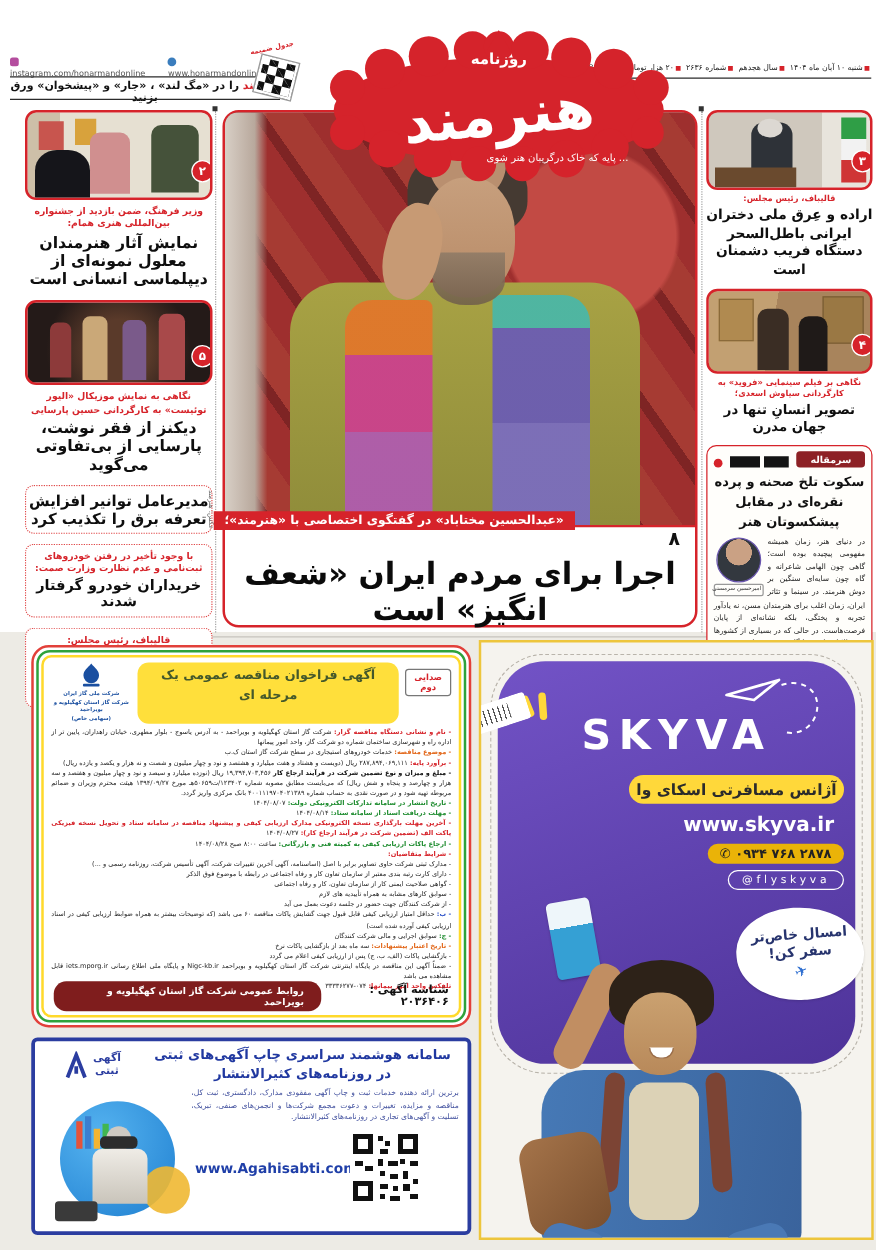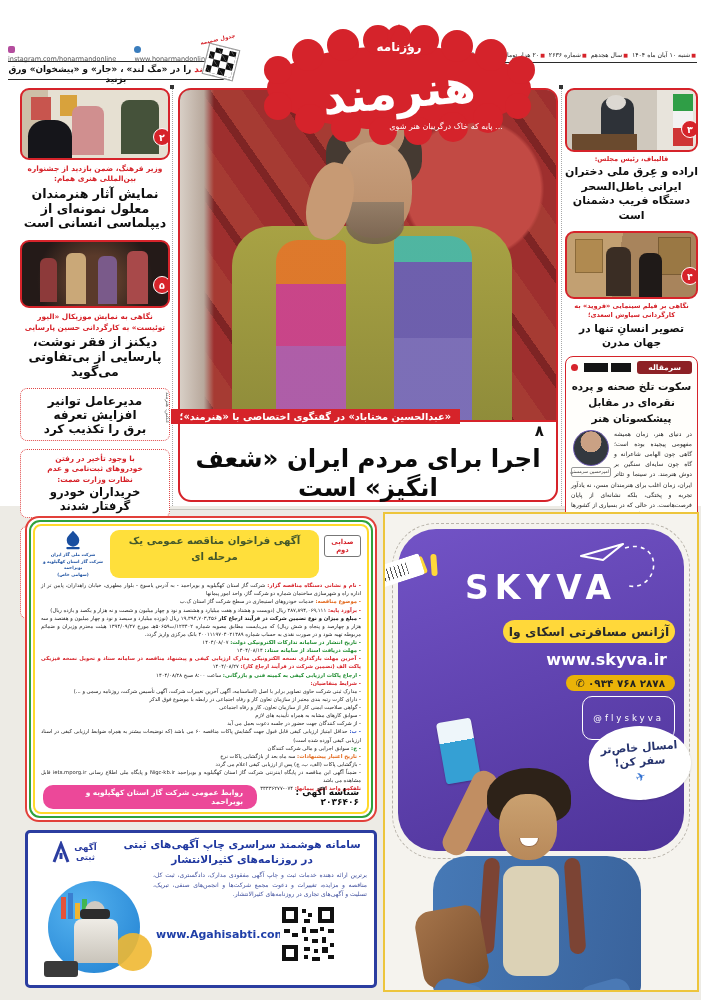--- a/index.html
+++ b/index.html
@@ -27,28 +27,28 @@
   
   .vdiv{top:88px;height:418px;border-left:1px dotted #a8a8a8;width:0;}
   .lcol{top:88px;left:20px;width:150px;}
   .rcol{top:88px;left:565px;width:133px;}
   .news-photo{position:relative;border:2px solid #d6232a;border-radius:9px;overflow:hidden;background:#888;}
   .badge{position:absolute;left:auto;right:-3px;bottom:12px;width:16px;height:16px;border-radius:50%;
          background:#d6232a;border:1.5px solid #fff;color:#fff;font-size:9.5px;font-weight:bold;
          display:flex;align-items:center;justify-content:center;z-index:3;}
   .kicker{color:#d6232a;font-size:7.4px;font-weight:bold;text-align:center;line-height:1.4;margin-top:4px;}
   .ltitle{color:#0e0e0e;font-size:12.6px;font-weight:900;text-align:center;line-height:1.18;margin-top:2px;}
-  .dotbox{border:1.6px dotted #e04747;border-radius:7px;text-align:center;padding:4px 20px;margin-top:8px;background:#fff;}
+  .dotbox{border:1.6px dotted #e04747;border-radius:7px;text-align:center;padding:4px 0;margin-top:8px;background:#fff;}
   .dotbox .ltitle{margin-top:1px;}
   .rtitle{color:#0e0e0e;font-size:11px;font-weight:900;text-align:center;line-height:1.33;margin-top:1px;}
   .rkicker{color:#d6232a;font-size:6.6px;font-weight:bold;text-align:center;line-height:1.35;margin-top:3px;}
   
   .editorial{position:relative;margin-top:7px;border:1.5px solid #d6232a;border-radius:8px;height:190px;
              padding:4px 5px;background:#fffefb;box-sizing:border-box;overflow:hidden;}
-  .ed-tabs{display:flex;align-items:center;gap:6px;}
+  .ed-tabs{display:flex;align-items:flex-end;gap:6px;}
   .ed-tab{background:#8d2125;color:#fff;font-size:7.6px;font-weight:bold;padding:2px 11px;border-radius:3px;}
   .ed-bar{flex:1;height:9px;background:#141414;
           background:repeating-linear-gradient(90deg,#141414 0 24px,#fffefb 24px 27px);}
   .ed-dot{width:7px;height:7px;border-radius:50%;background:#d6232a;}
   .ed-title{font-size:10.4px;font-weight:700;text-align:center;line-height:1.5;margin-top:5px;color:#111;}
   .ed-body{margin-top:3px;font-size:6px;line-height:1.68;text-align:justify;color:#222;}
   .ed-avatar{float:left;width:40px;margin:1px 3px 1px 0;text-align:center;}
   .ed-face{width:34px;height:34px;border-radius:50%;margin:0 auto;border:1.5px solid #6a56ad;
            background:radial-gradient(circle at 50% 32%,#caa184 0 36%,#33383f 37% 100%);}
   .ed-name{font-size:4.6px;border:0.5px solid #999;border-radius:2px;margin-top:1px;padding:0 1px;color:#333;white-space:nowrap;}
@@ -95,21 +95,21 @@
          color:#d6232a;font-size:6.8px;font-weight:bold;text-align:center;padding:2px 1px;background:#fff;}
   .t-title{flex:1;background:#ffdf3b;border-radius:9px;text-align:center;color:#44582b;
            font-size:10.2px;font-weight:900;line-height:1.55;padding:3px 4px;}
   .t-logo{width:64px;text-align:center;color:#1a4fa0;font-size:4.3px;font-weight:bold;line-height:1.5;}
   .t-body{margin-top:3px;font-size:5.25px;line-height:1.55;color:#1c1c1c;text-align:justify;}
   .tl b{font-weight:900;}
   .tl b.red{color:#d6232a;} .tl b.green{color:#1e8c2f;} .tl b.blue{color:#2b50c8;}
   .tl b.orange{color:#e2681b;} .tl b.black{color:#111;}
   .t-foot{position:absolute;bottom:3px;left:8px;right:8px;display:flex;align-items:center;justify-content:space-between;}
   .t-id{font-size:9px;font-weight:700;color:#111;}
-  .t-pill{background:#ec4899;color:#fff;font-size:7.4px;font-weight:bold;border-radius:10px;padding:3px 14px;}
+  .t-pill{background:#7f1d1d;color:#fff;font-size:7.4px;font-weight:bold;border-radius:10px;padding:3px 14px;}
   
   .registry{top:830px;left:25px;width:352px;height:158px;border:3px solid #2b3da0;border-radius:5px;
             background:#fff;box-sizing:border-box;padding:4px 7px;}
   .r-top{display:flex;gap:4px;}
   .r-title{flex:1;color:#2038a0;font-size:10.6px;font-weight:900;text-align:center;line-height:1.45;}
   .r-logo{width:78px;display:flex;align-items:center;justify-content:center;gap:3px;color:#2b3da0;
           font-size:8.6px;font-weight:900;line-height:1.2;text-align:center;}
   .r-body{margin:2px 118px 0 118px;margin-left:118px;margin-right:0;font-size:6.1px;color:#41509e;
           text-align:justify;line-height:1.62;}
   .r-url{position:absolute;left:128px;bottom:44px;font-size:11px;font-weight:900;color:#1f3fa8;direction:ltr;}
@@ -137,21 +137,21 @@
   .sk-excl{position:absolute;top:40px;left:34px;width:24px;height:30px;}
   .sk-excl i{position:absolute;display:block;width:6px;height:18px;border-radius:3px;background:#ffd83a;}
   .sk-excl i:first-child{transform:rotate(-22deg);left:0;top:2px;}
   .sk-excl i:last-child{transform:rotate(-4deg);left:12px;top:0;height:22px;}
   .sk-pill1{position:absolute;top:106px;right:22px;width:172px;background:#ffd83a;color:#2b2b2b;
             font-size:12.4px;font-weight:900;text-align:center;border-radius:14px;padding:4px 0;}
   .sk-url{position:absolute;top:136px;right:30px;color:#fff;font-size:16px;font-weight:900;direction:ltr;}
   .sk-pill2{position:absolute;top:161px;right:22px;background:#eab308;border-radius:10px;color:#222;
             font-size:10.4px;font-weight:900;padding:2px 10px;direction:ltr;}
   .sk-pill3{position:absolute;top:182px;right:22px;border:1.2px solid #fff;border-radius:10px;color:#fff;
-            font-size:8.6px;letter-spacing:3px;padding:16px 10px;direction:ltr;}
+            font-size:8.6px;letter-spacing:3px;padding:2px 10px;direction:ltr;}
   .sk-bubble{position:absolute;top:212px;right:6px;width:102px;height:74px;background:#fff;
              border-radius:46% 54% 48% 52%;display:flex;flex-direction:column;align-items:center;
              justify-content:center;color:#27346e;font-size:11px;font-weight:900;line-height:1.3;
              transform:rotate(-4deg);box-shadow:0 1px 2px rgba(0,0,0,.12);}
   .sk-bplane{color:#2f6fd0;font-size:12px;transform:rotate(-18deg);}
   .sk-ticket-l{position:absolute;left:-10px;top:46px;width:48px;height:22px;background:#fff;border-radius:3px;
                transform:rotate(-18deg);background-image:repeating-linear-gradient(90deg,#555 0 1px,transparent 1px 4px);
                background-size:60% 55%;background-repeat:no-repeat;background-position:4px 5px;}
   .sk-man{position:absolute;left:0;right:0;bottom:0;height:350px;}
   .mt-ticket{position:absolute;left:56px;top:80px;width:35px;height:62px;border-radius:4px;

